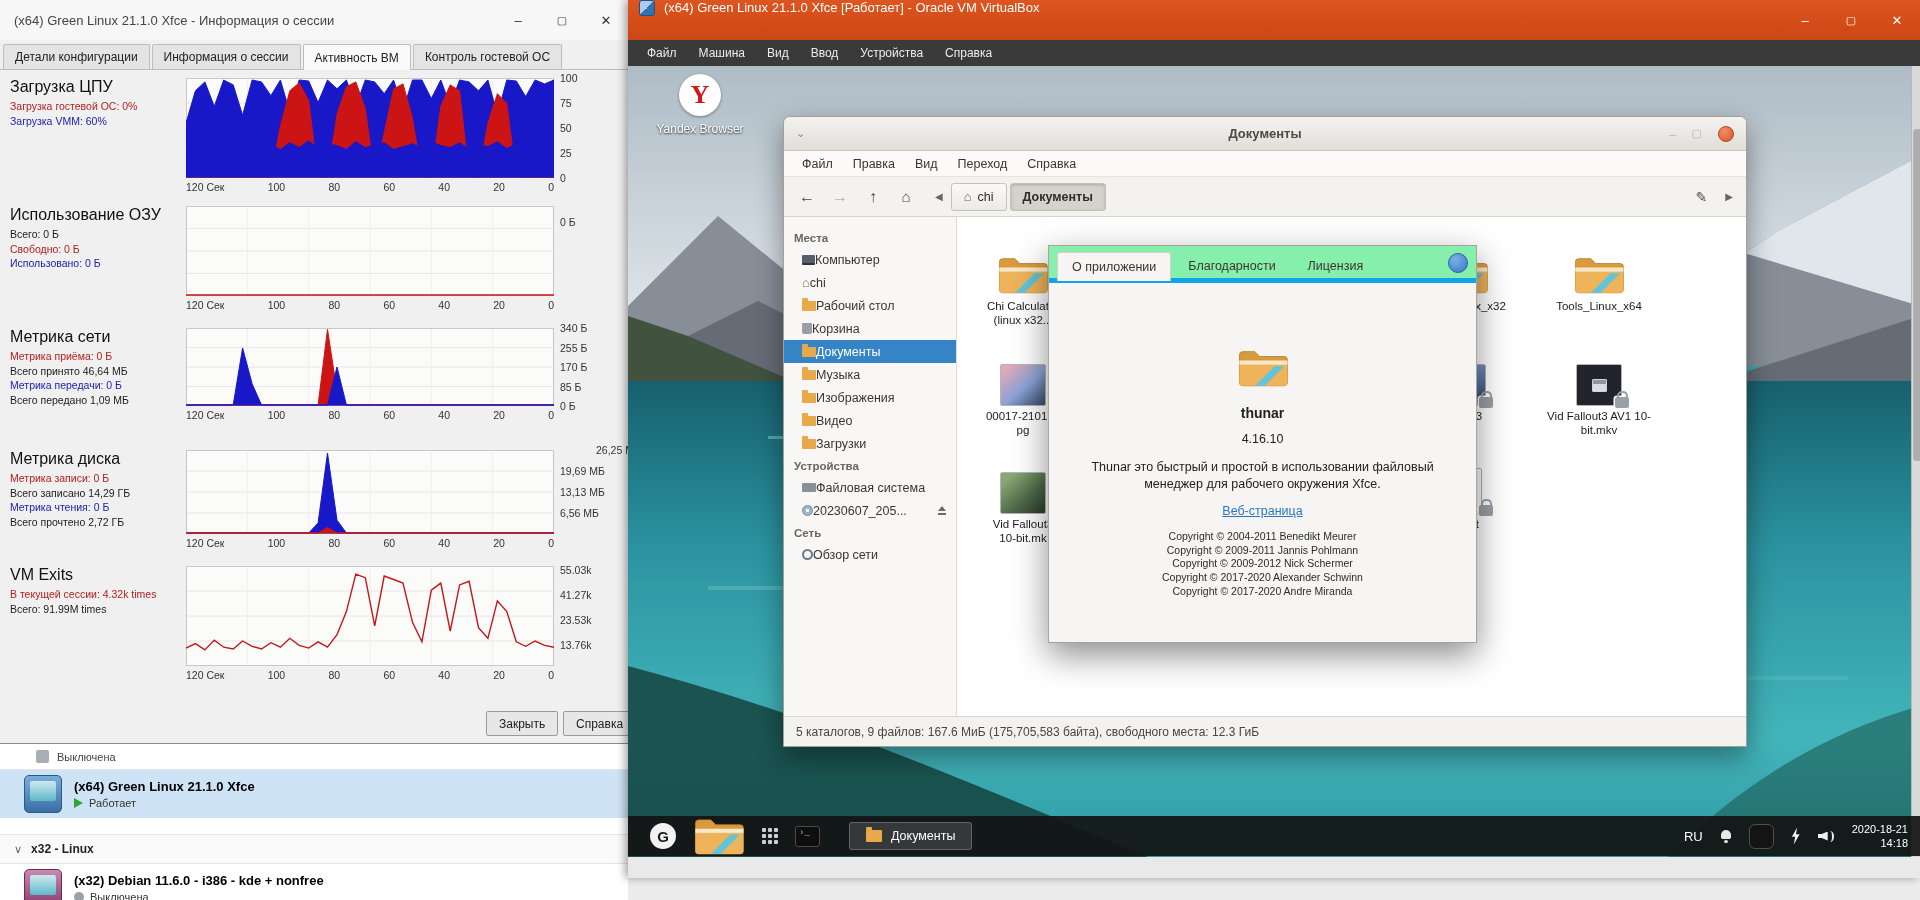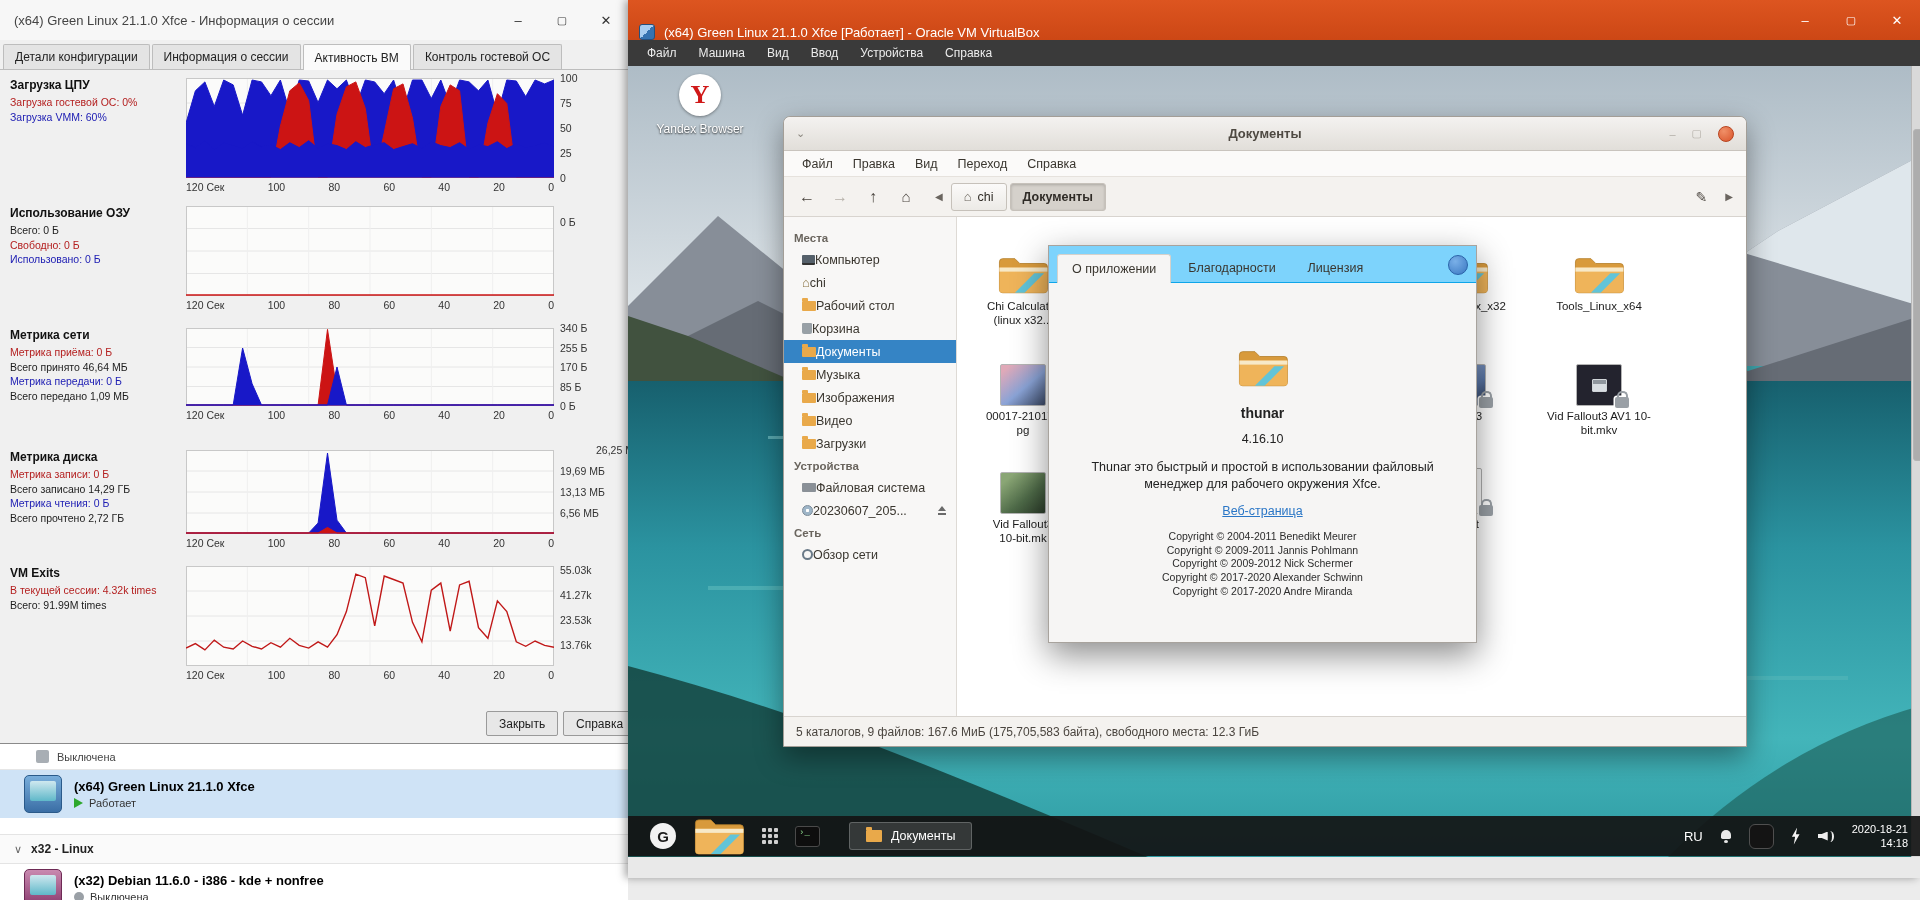--- a/index.html
+++ b/index.html
@@ -13,21 +13,21 @@
   .sw-titlebar { height: 40px; display: flex; align-items: center; background: #f7f7f7; }
   .sw-title { flex: 1; padding-left: 14px; font-size: 13px; color: #444; white-space: nowrap; overflow: hidden; }
   .sw-controls { display: flex; }
   .sw-btn { width: 44px; height: 40px; display: flex; align-items: center; justify-content: center; font-size: 13px; color: #333; }
   .sw-min::before { content: "–"; } .sw-max::before { content: "▢"; font-size: 11px; } .sw-close::before { content: "✕"; }
   .sw-tabs { display: flex; height: 30px; align-items: flex-end; border-bottom: 1px solid #bdbdbd; padding-left: 3px; }
   .sw-tab { font-size: 12px; color: #222; padding: 5px 11px; border: 1px solid #bdbdbd; border-bottom: none; background: #e4e4e4; margin-right: 2px; border-radius: 2px 2px 0 0; white-space: nowrap; }
   .sw-tab.active { background: #fafafa; position: relative; top: 1px; padding-top: 6px; }
   .chart-row { position: absolute; left: 0; width: 628px; }
   .chart-labels { position: absolute; left: 10px; top: 0; width: 174px; }
-  .chart-title { font-weight: bold; font-size: 12px; color: #111; margin-bottom: 3px; }
+  .chart-title { font-weight: normal; font-size: 16px; color: #111; margin-bottom: 3px; }
   .chart-legend-line { font-size: 10.5px; color: #1c1c1c; line-height: 1.4; white-space: nowrap; }
   .chart-svg-wrap { position: absolute; left: 186px; top: 0; }
   .chart-yticks { position: absolute; left: 560px; top: 0; width: 66px; }
   .ytick { position: absolute; font-size: 10.5px; color: #333; white-space: nowrap; }
   .chart-xticks { position: absolute; left: 186px; width: 368px; display: flex; justify-content: space-between; font-size: 10.5px; color: #333; }
   .sw-actions button { position: absolute; top: 711px; height: 25px; font-family: "Liberation Sans", sans-serif; font-size: 12px; color: #222; background: #e7e7e7; border: 1px solid #9a9a9a; border-radius: 2px; padding: 0 12px; }
   #btn-session-close { left: 486px; }
   #btn-session-help { left: 563px; }
   
   #manager-list { position: absolute; left: 0; top: 744px; width: 628px; height: 156px; background: #fff; overflow: hidden; }
@@ -40,21 +40,21 @@
   .vm-icon::before { content: ""; position: absolute; left: 5px; top: 5px; right: 5px; bottom: 11px; background: linear-gradient(#cfe8ef, #5fb8c9); border-radius: 2px; }
   .vm-icon.alt { background: linear-gradient(#c98ab0, #8a3a6e); border-color: #6e2a55; }
   .ml-name { font-weight: bold; font-size: 13px; color: #000; }
   .ml-status-line { display: flex; align-items: center; gap: 6px; font-size: 11px; color: #333; margin-top: 3px; }
   .play-ico { width: 0; height: 0; border-left: 9px solid #2da82d; border-top: 5px solid transparent; border-bottom: 5px solid transparent; }
   .off-ico { width: 10px; height: 10px; border-radius: 50%; background: #9aa0a6; }
   .ml-group { height: 30px; display: flex; align-items: center; gap: 9px; padding-left: 14px; font-weight: bold; font-size: 12px; color: #222; border-top: 1px solid #e4e4e4; border-bottom: 1px solid #e4e4e4; background: #fafafa; margin-top: 16px; }
   .ml-chevron::before { content: "∨"; font-size: 11px; color: #666; font-weight: normal; }
   
   #right-window { position: absolute; left: 628px; top: 0; width: 1292px; height: 878px; background: #e9e9e9; box-shadow: -3px 0 8px rgba(0,0,0,.35); z-index: 3; }
-  .rw-titlebar { height: 40px; background: linear-gradient(#dd5520, #cc4715); display: flex; align-items: flex-end; color: #fff; }
+  .rw-titlebar { height: 40px; background: linear-gradient(#dd5520, #cc4715); display: flex; align-items: flex-start; color: #fff; }
   .vbox-ico { width: 16px; height: 16px; margin: 0 9px 0 11px; background: linear-gradient(135deg, #a8cdf0 50%, #3572b0 50%); border: 1px solid #24507e; border-radius: 3px; flex: 0 0 auto; }
   .rw-title { flex: 1; font-size: 13px; white-space: nowrap; overflow: hidden; }
   .rw-controls { display: flex; }
   .rw-btn { width: 46px; height: 40px; display: flex; align-items: center; justify-content: center; color: #fff; font-size: 13px; }
   .rw-min::before { content: "–"; } .rw-max::before { content: "▢"; font-size: 11px; } .rw-close::before { content: "✕"; }
   .rw-menubar { height: 26px; background: #3a3a3a; display: flex; align-items: center; padding-left: 8px; }
   .rw-menu-item { color: #ececec; font-size: 12px; padding: 0 11px; line-height: 26px; }
   #vm-display { position: absolute; left: 0; top: 66px; width: 1292px; height: 791px; overflow: hidden; background: #3fa8b0; }
   #wallpaper { position: absolute; inset: 0; width: 100%; height: 100%; }
   #vm-scrollbar { position: absolute; right: 0; top: 0; bottom: 0; width: 9px; background: #d9d9d9; border-left: 1px solid #b8b8b8; z-index: 4; }
@@ -115,21 +115,21 @@
   .thumb.vid-dark { background: #23232e; display: flex; align-items: center; justify-content: center; }
   .vid-glyph { width: 15px; height: 13px; background: linear-gradient(#8f969e 0 4px, #d8dde2 4px); border: 1px solid #cfd4d8; border-radius: 1px; }
   .thumb.vid-green { background: linear-gradient(140deg, #8aa675 15%, #4e6a48 60%, #2c3c2a 100%); }
   .text-icon { width: 38px; height: 46px; background: #fdfdfd; border: 1px solid #b0b0b0; border-radius: 2px; position: relative; }
   .text-icon::before { content: ""; position: absolute; inset: 7px 6px; background: repeating-linear-gradient(#fdfdfd 0 5px, #c6c6c6 5px 6px); }
   .emblem-lock { position: absolute; bottom: -2px; right: 30px; width: 14px; height: 11px; background: #9aa0a6; border-radius: 2px; box-shadow: 0 0 0 1.5px #fff; }
   .emblem-lock::before { content: ""; position: absolute; top: -6px; left: 2px; width: 7px; height: 7px; border: 2px solid #9aa0a6; border-bottom: none; border-radius: 5px 5px 0 0; }
   .th-statusbar { height: 30px; border-top: 1px solid #d8d4cf; background: #f4f2ef; display: flex; align-items: center; padding-left: 12px; font-size: 12px; color: #4a453f; flex: 0 0 auto; }
   
   #about { position: absolute; left: 420px; top: 179px; width: 429px; height: 398px; background: #f6f5f4; border: 1px solid #a8a39d; box-shadow: 0 12px 32px rgba(0,0,0,.45); z-index: 40; }
-  .ab-tabs { display: flex; align-items: center; padding: 6px 8px 0; border-bottom: 1px solid #0ea5e9; background: #7dd3fc; height: 37px; gap: 2px; }
+  .ab-tabs { display: flex; align-items: center; padding: 6px 8px 0; border-bottom: 5px solid #0ea5e9; background: #86efac; height: 37px; gap: 2px; }
   .ab-tab { font-size: 12.5px; color: #3a362f; padding: 7px 14px; border: 1px solid transparent; border-bottom: none; border-radius: 3px 3px 0 0; white-space: nowrap; }
   .ab-tab.active { background: #f6f5f4; border-color: #d5d1cb; position: relative; top: 1px; }
   .ab-close { margin-left: auto; margin-bottom: 4px; width: 20px; height: 20px; border-radius: 50%; background: radial-gradient(circle at 35% 30%, #7ab0e8, #3a78c2); border: 1px solid #2a62a8; }
   .ab-body { text-align: center; padding-top: 26px; }
   .ab-folder { width: 98px; height: 80px; margin: 0 auto 16px; }
   .ab-folder svg { width: 100%; height: 100%; }
   .ab-name { font-weight: bold; font-size: 14px; color: #222; }
   .ab-version { font-size: 12.5px; color: #222; margin-top: 11px; }
   .ab-desc { font-size: 12.5px; color: #222; margin: 13px auto 0; width: 380px; line-height: 1.35; }
   .ab-link { display: inline-block; margin-top: 11px; color: #2a76c6; text-decoration: underline; font-size: 12.5px; }

